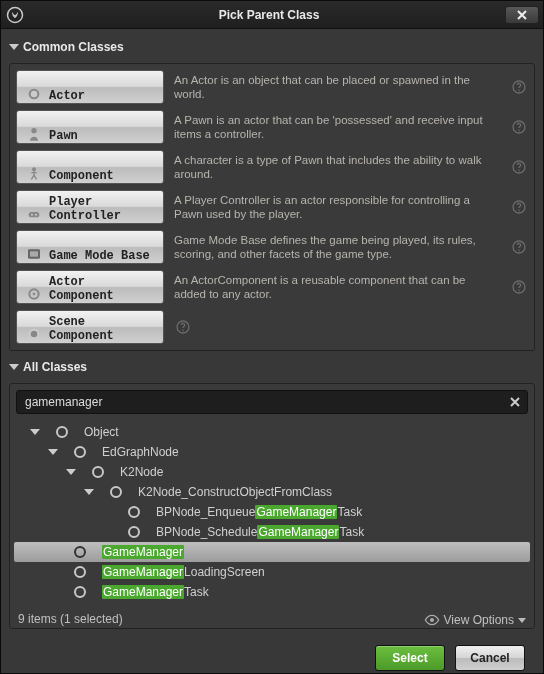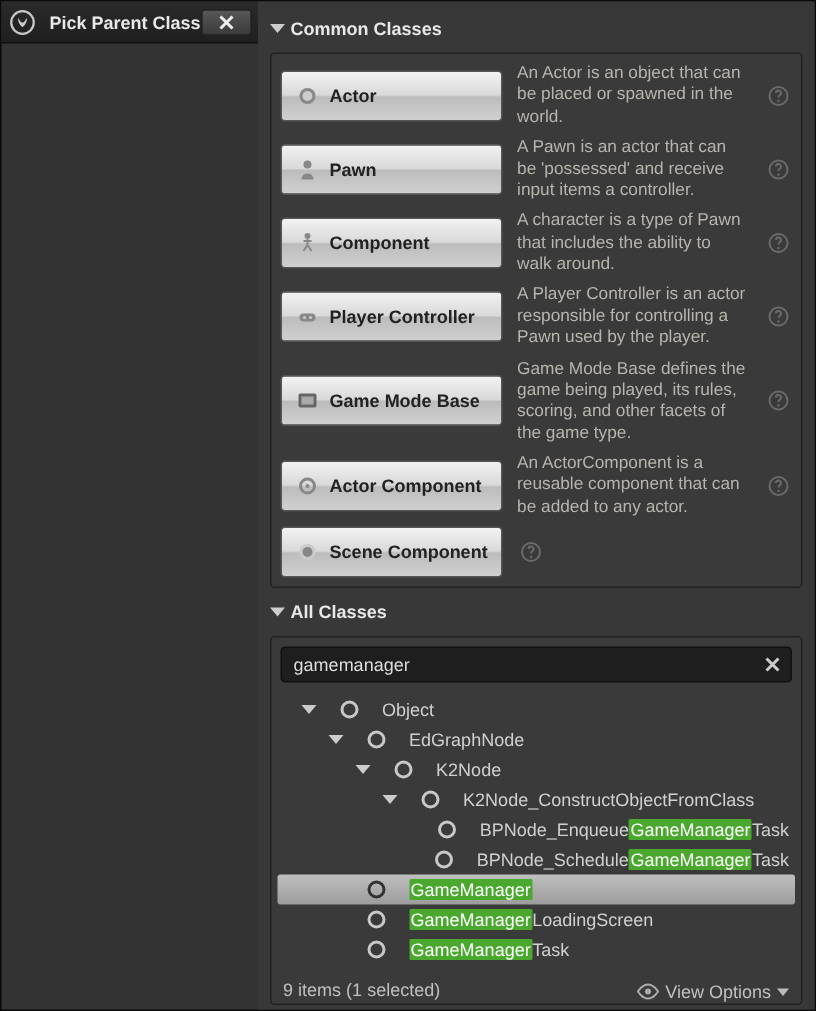--- a/index.html
+++ b/index.html
@@ -11,21 +11,21 @@
     width: 544px;
     height: 674px;
     overflow: hidden;
   }
   .window {
     width: 544px;
     height: 674px;
     border: 1px solid #0a0a0a;
     background: #333333;
     display: flex;
-    flex-direction: row;
+    flex-direction: column;
   }
   .titlebar {
     height: 28px;
     background: linear-gradient(to bottom, #2a2a2a, #1f1f1f);
     display: flex;
     align-items: center;
     padding: 0 4px;
     border-bottom: 1px solid #111;
   }
   .ue-logo {
@@ -90,28 +90,29 @@
     align-items: center;
     gap: 10px;
   }
   .class-btn {
     width: 148px;
     height: 34px;
     background: linear-gradient(to bottom, #f2f2f2 0%, #d9d9d9 48%, #bcbcbc 52%, #d0d0d0 100%);
     border: 1px solid #555;
     border-radius: 3px;
     display: flex;
-    align-items: center;
+    align-items: flex-end;
     padding: 0 8px;
     color: #222;
     font-weight: 600;
     font-size: 12px;
     cursor: pointer;
     gap: 6px;
     flex-shrink: 0;
+    font-family: Liberation Mono, monospace;
   }
   .class-btn .cicon {
     width: 18px; height: 18px;
     display:flex; align-items:center; justify-content:center;
     flex-shrink:0;
   }
   .desc {
     flex: 1;
     color: #b8b4ae;
     font-size: 11.5px;

